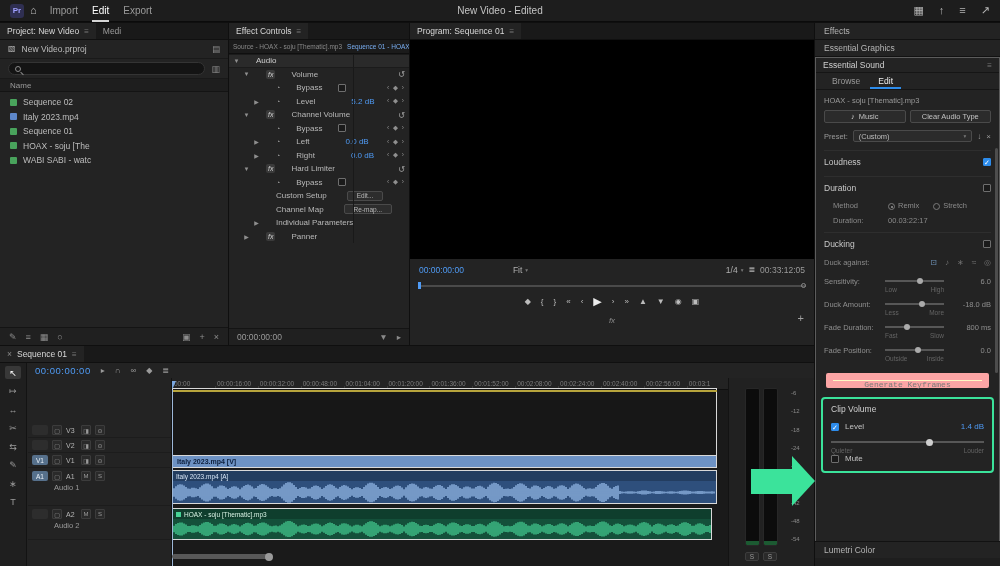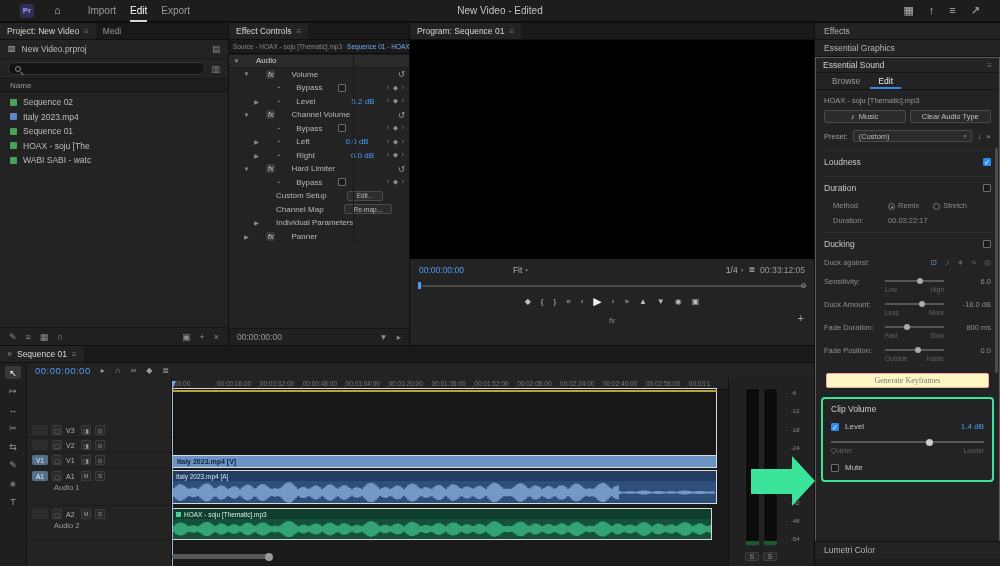--- a/index.html
+++ b/index.html
@@ -1,19 +1,19 @@
 <!DOCTYPE html>
 <html style="--accent: #2d8ceb; --val: #4f9bf5; --hl: #3be39b;"><head>
 <meta charset="utf-8">
 <style>
 *{margin:0;padding:0;box-sizing:border-box}
 html,body{background:#0a0a0a}
 .app{position:relative;width:1000px;height:566px;background:#0f0f0f;font-family:"Liberation Sans","DejaVu Sans",sans-serif;color:#c2c2c2;font-size:9px;overflow:hidden}
 
-.topbar{position:absolute;left:0;top:0;right:0;height:22px;background:#1d1d1d;display:flex;align-items:center;gap:20px;padding:0 20px;border-bottom:1px solid #0b0b0b}
+.topbar{position:absolute;left:0;top:0;right:0;height:22px;background:#1d1d1d;display:flex;align-items:center;gap:6px;padding:0 10px;border-bottom:1px solid #0b0b0b}
 .pr-logo{width:14px;height:14px;background:#2f2f52;color:#9f9fff;font-size:8px;font-weight:bold;display:flex;align-items:center;justify-content:center;border-radius:3px;flex:none}
 .tb-icon{color:#b5b5b5;font-size:11px;line-height:1}
 .menus{display:flex}
 .menu{color:#9a9a9a;font-size:10px;padding:0 7px;height:22px;display:flex;align-items:center;position:relative}
 .menu.active{color:#fff}
 .menu.active::after{content:"";position:absolute;left:7px;right:7px;bottom:0;height:2px;background:#d6d6d6}
 .tb-title{position:absolute;left:0;right:0;text-align:center;color:#c4c4c4;font-size:10px;pointer-events:none}
 .tb-right{margin-left:auto;display:flex;gap:15px;z-index:1}
 
 .panel{position:absolute;background:#232323;overflow:hidden}
@@ -102,30 +102,30 @@
 .ropt{display:flex;align-items:flex-end;gap:3px}
 .es-duckrow{display:flex;align-items:center;height:16px;font-size:7.5px;color:#8a8a8a}
 .duck-icons{margin-left:auto;display:flex;gap:8px;font-size:8px;color:#6f6f6f}
 .duck-icons .on{color:#6f93b8}
 .sliderblk{display:grid;grid-template-columns:56px 1fr 42px;align-items:center;margin-top:6px;column-gap:5px;font-size:7.5px;color:#8f8f8f}
 .sl-track{position:relative;height:10px}
 .sl-track::before{content:"";position:absolute;left:0;right:0;top:4px;height:2px;background:#575757}
 .sl-thumb{position:absolute;top:1.5px;width:6px;height:6px;border-radius:50%;background:#ababab}
 .sl-val{text-align:right}
 .sl-minmax{grid-column:2;display:flex;justify-content:space-between;font-size:6.5px;color:#646464}
-.es-genbtn{display:block;margin:11px auto 0;height:15px;background:#fef9c3;border:1px solid #fca5a5;border-radius:2px;color:#7a7a7a;font-size:8px;width:98%;font-family:Liberation Serif, serif}
+.es-genbtn{display:block;margin:11px auto 0;height:15px;background:#fef9c3;border:7px solid #fca5a5;border-radius:2px;color:#7a7a7a;font-size:8px;width:98%;font-family:Liberation Mono, monospace}
 .cv-box{margin:9px -3px 0;border:2px solid var(--hl);border-radius:4px;padding:5px 8px 8px;background:#232323}
 .cv-title{font-size:8.5px;color:#d0d0d0}
 .cv-level{display:flex;align-items:center;gap:6px;margin-top:8px;font-size:8px;color:#c2c2c2}
 .cv-val{margin-left:auto;color:var(--val)}
 .cv-slider{position:relative;height:9px;margin-top:6px}
 .cv-slider::before{content:"";position:absolute;left:0;right:0;top:4px;height:2px;background:#575757}
 .cv-slider .sl-thumb{width:7px;height:7px;background:#cfcfcf}
 .cv-minmax{display:flex;justify-content:space-between;font-size:6.5px;color:#646464;margin-top:1px}
-.cv-mute{display:flex;align-items:center;gap:6px;margin-top:9px;font-size:8px;color:#c2c2c2}
+.cv-mute{display:flex;align-items:center;gap:6px;margin-top:0;font-size:8px;color:#c2c2c2}
 .rp-scroll{position:absolute;right:1px;top:90px;width:3px;height:225px;background:#4d4d4d;border-radius:2px}
 .lumetri{position:absolute;bottom:8px;left:0;right:0;height:17px;background:#232323;border-top:1px solid #121212;display:flex;align-items:center;padding:0 9px;font-size:8.5px;color:#b4b4b4}
 
 .tl-toolbar{position:absolute;top:17px;left:28px;right:90px;height:15px;display:flex;align-items:center;gap:10px;padding:0 7px;font-size:8px;color:#9a9a9a}
 .tl-tc{color:var(--val);font-size:9.5px;letter-spacing:.5px}
 .tools{position:absolute;left:0;top:17px;bottom:0;width:27px;background:#1f1f1f;border-right:1px solid #131313;display:flex;flex-direction:column;align-items:center;padding-top:3px;gap:5.5px;color:#9a9a9a;font-size:9px}
 .tool{width:16px;height:13px;display:flex;align-items:center;justify-content:center;border-radius:2px}
 .tool.active{color:#fff;background:#383838}
 .tl-headers{position:absolute;left:28px;top:32px;width:144px;bottom:0;background:#232323;border-right:1px solid #131313}
 .th{position:absolute;left:0;right:0;display:flex;align-items:center;gap:4px;padding:0 4px;font-size:7px;color:#a8a8a8;border-bottom:1px solid #1c1c1c}

